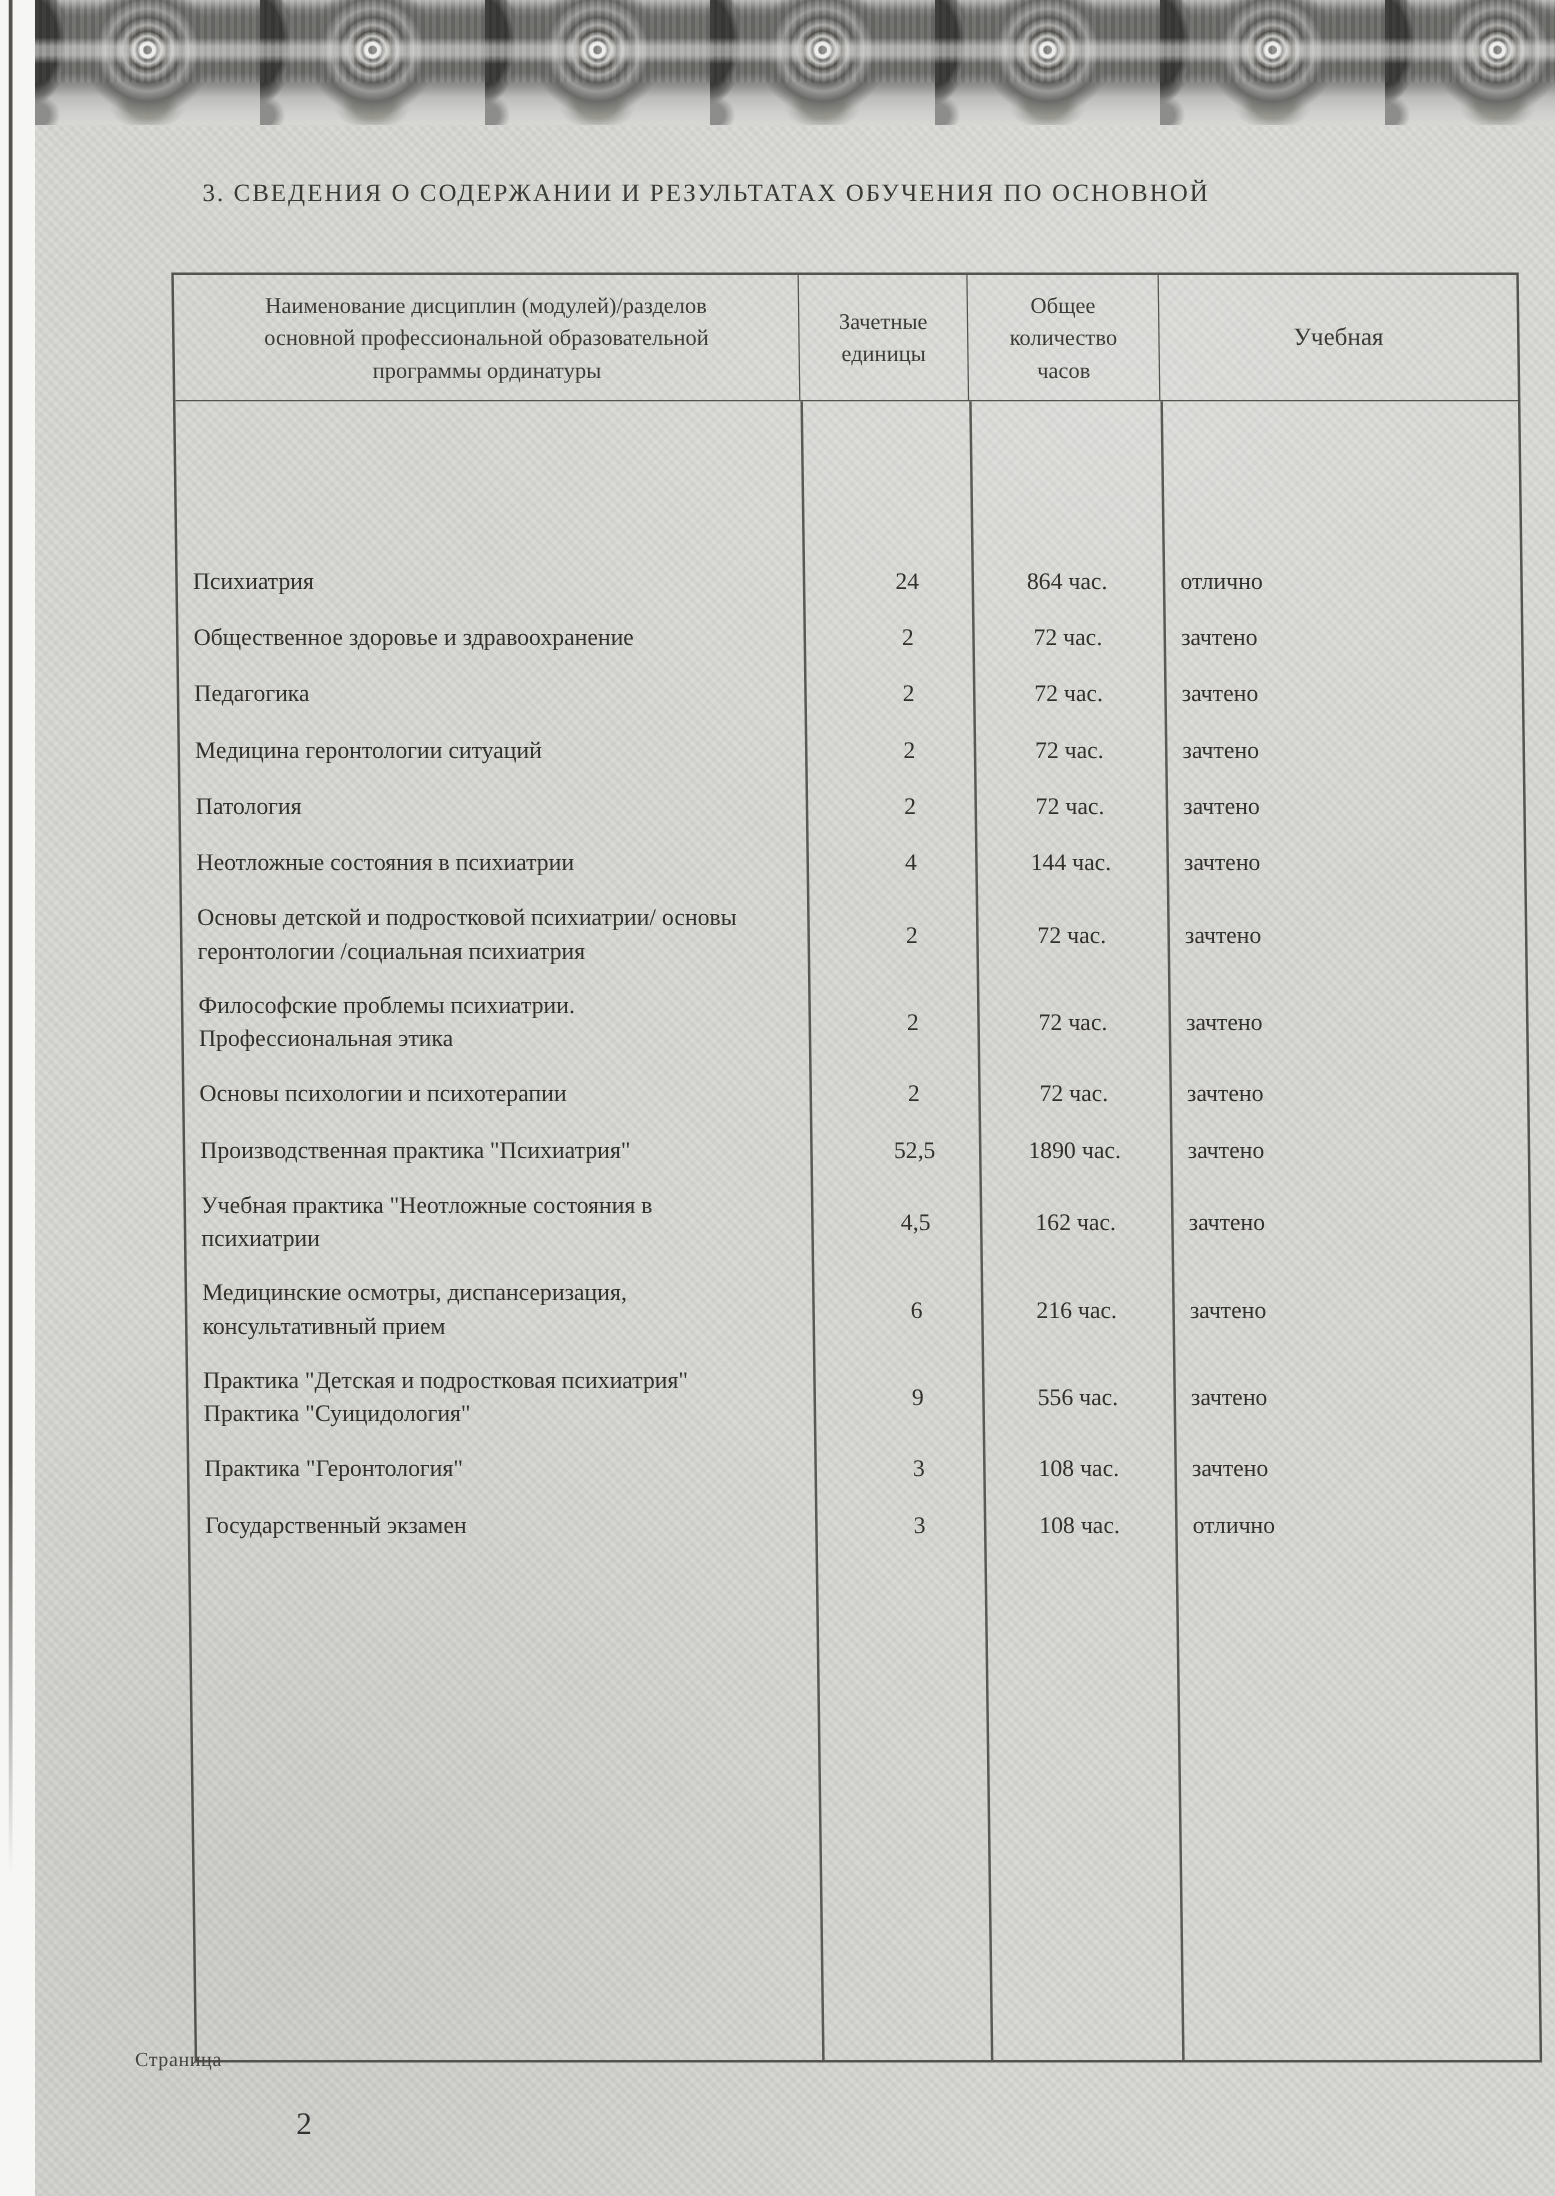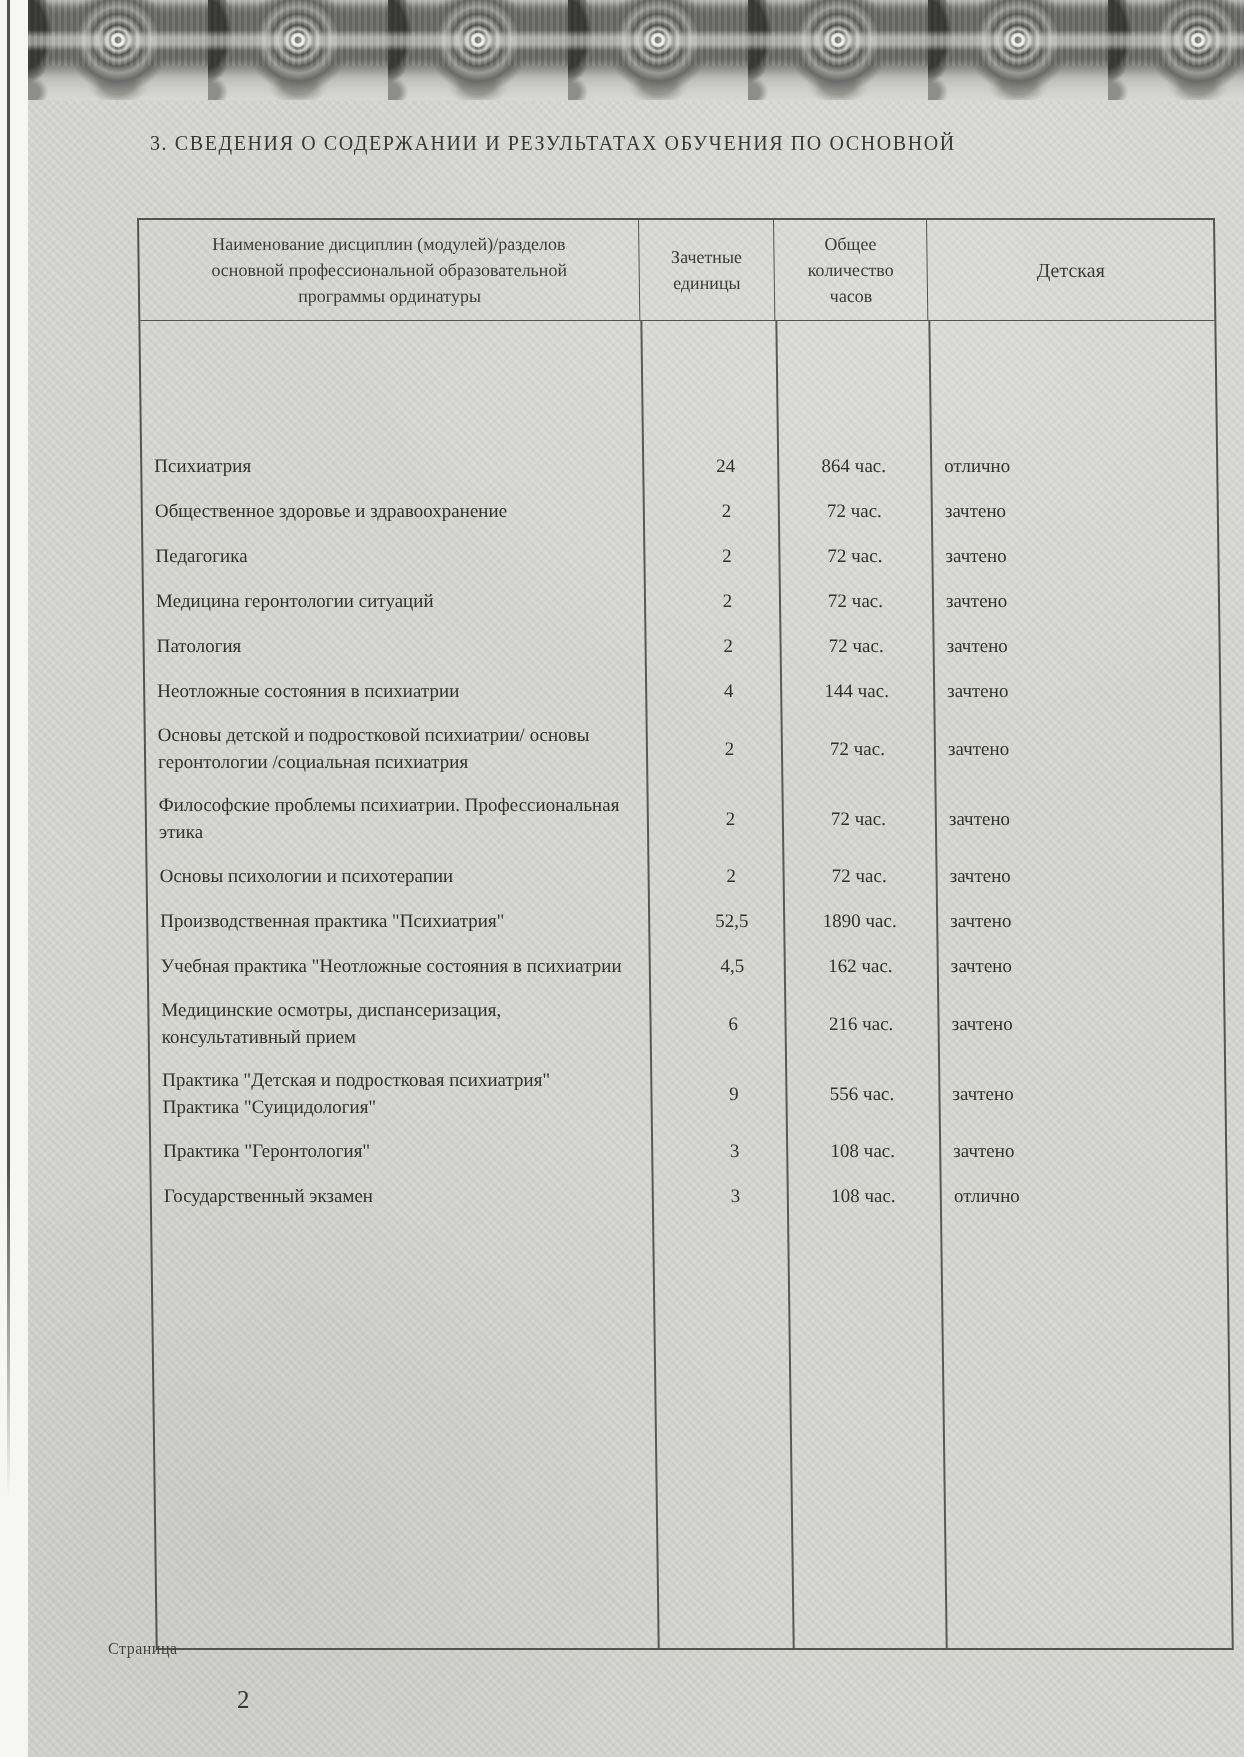--- a/index.html
+++ b/index.html
@@ -36,21 +36,21 @@
     background-size:180px 100px,180px 100px,180px 100px,180px 100px,180px 100px,100% 100%;
   }
   .ornament::after{
     content:"";position:absolute;inset:0 0 34px 0;
     background:repeating-linear-gradient(90deg, rgba(255,255,255,.07) 0 3px, rgba(0,0,0,.07) 3px 6px);
     mix-blend-mode:overlay;
   }
   .heading{
     position:absolute;left:150px;top:128px;width:900px;
     font-size:20px;line-height:30px;letter-spacing:1.6px;
-    font-weight:normal;color:#3a3833;margin:0;
+    font-weight:normal;color:#3a3833;margin:12px;
   }
   
   .rtable{
     position:absolute;left:137px;top:218px;width:1078px;height:1432px;
     border:2px solid #55534e;box-sizing:border-box;
     transform:skewX(0.75deg);transform-origin:0 0;
   }
   .thead{display:flex;height:101px;border-bottom:1.5px solid #55534e;box-sizing:border-box;}
   .th{display:flex;align-items:center;justify-content:center;text-align:center;
       font-size:18px;line-height:26px;color:#3c3a35;box-sizing:border-box;}
@@ -61,21 +61,21 @@
   .th.c-hours{width:153px;border-right:1.5px solid #55534e;}
   .th.c-hours span{display:block;max-width:120px;}
   .th.c-grade{flex:1;font-size:20px;}
   .tbody{position:relative;height:calc(100% - 101px);padding-top:122px;box-sizing:border-box;}
   .vline{position:absolute;top:0;bottom:0;width:1.5px;background:#5a5853;}
   .vline.v1{left:500px;}
   .vline.v2{left:635px;}
   .vline.v3{left:788px;}
   .tr{display:flex;align-items:center;min-height:45px;padding:8px 0;box-sizing:border-box;}
   .td{box-sizing:border-box;font-size:19px;line-height:27px;color:#323029;}
-  .td.name{width:500px;padding-left:12px;padding-right:21px;}
+  .td.name{width:500px;padding-left:12px;padding-right:34px;}
   .td.credits{width:135px;text-align:center;padding-left:32px;}
   .td.hours{width:153px;text-align:center;}
   .td.grade{flex:1;padding-left:14px;}
   .footer-label{position:absolute;left:108px;top:1640px;font-size:16px;letter-spacing:.5px;color:#45433e;}
   .page-number{position:absolute;left:237px;top:1686px;font-size:25px;color:#343230;}
 </style>
 </head>
 <body>
 
 <div class="page">
@@ -95,21 +95,21 @@
       <div class="th c-name">
         <span>Наименование дисциплин (модулей)/разделов основной профессиональной образовательной программы ординатуры</span>
       </div>
       <div class="th c-cred">
         <span>Зачетные единицы</span>
       </div>
       <div class="th c-hours">
         <span>Общее количество часов</span>
       </div>
       <div class="th c-grade">
-        <span>Детская</span>
+        <span>Учебная</span>
       </div>
     </div>
     <div class="tbody">
       <div class="vline v1"></div>
       <div class="vline v2"></div>
       <div class="vline v3"></div>
       <div>
           <div class="tr">
             <div class="td name">Психиатрия</div>
             <div class="td credits">24</div>

